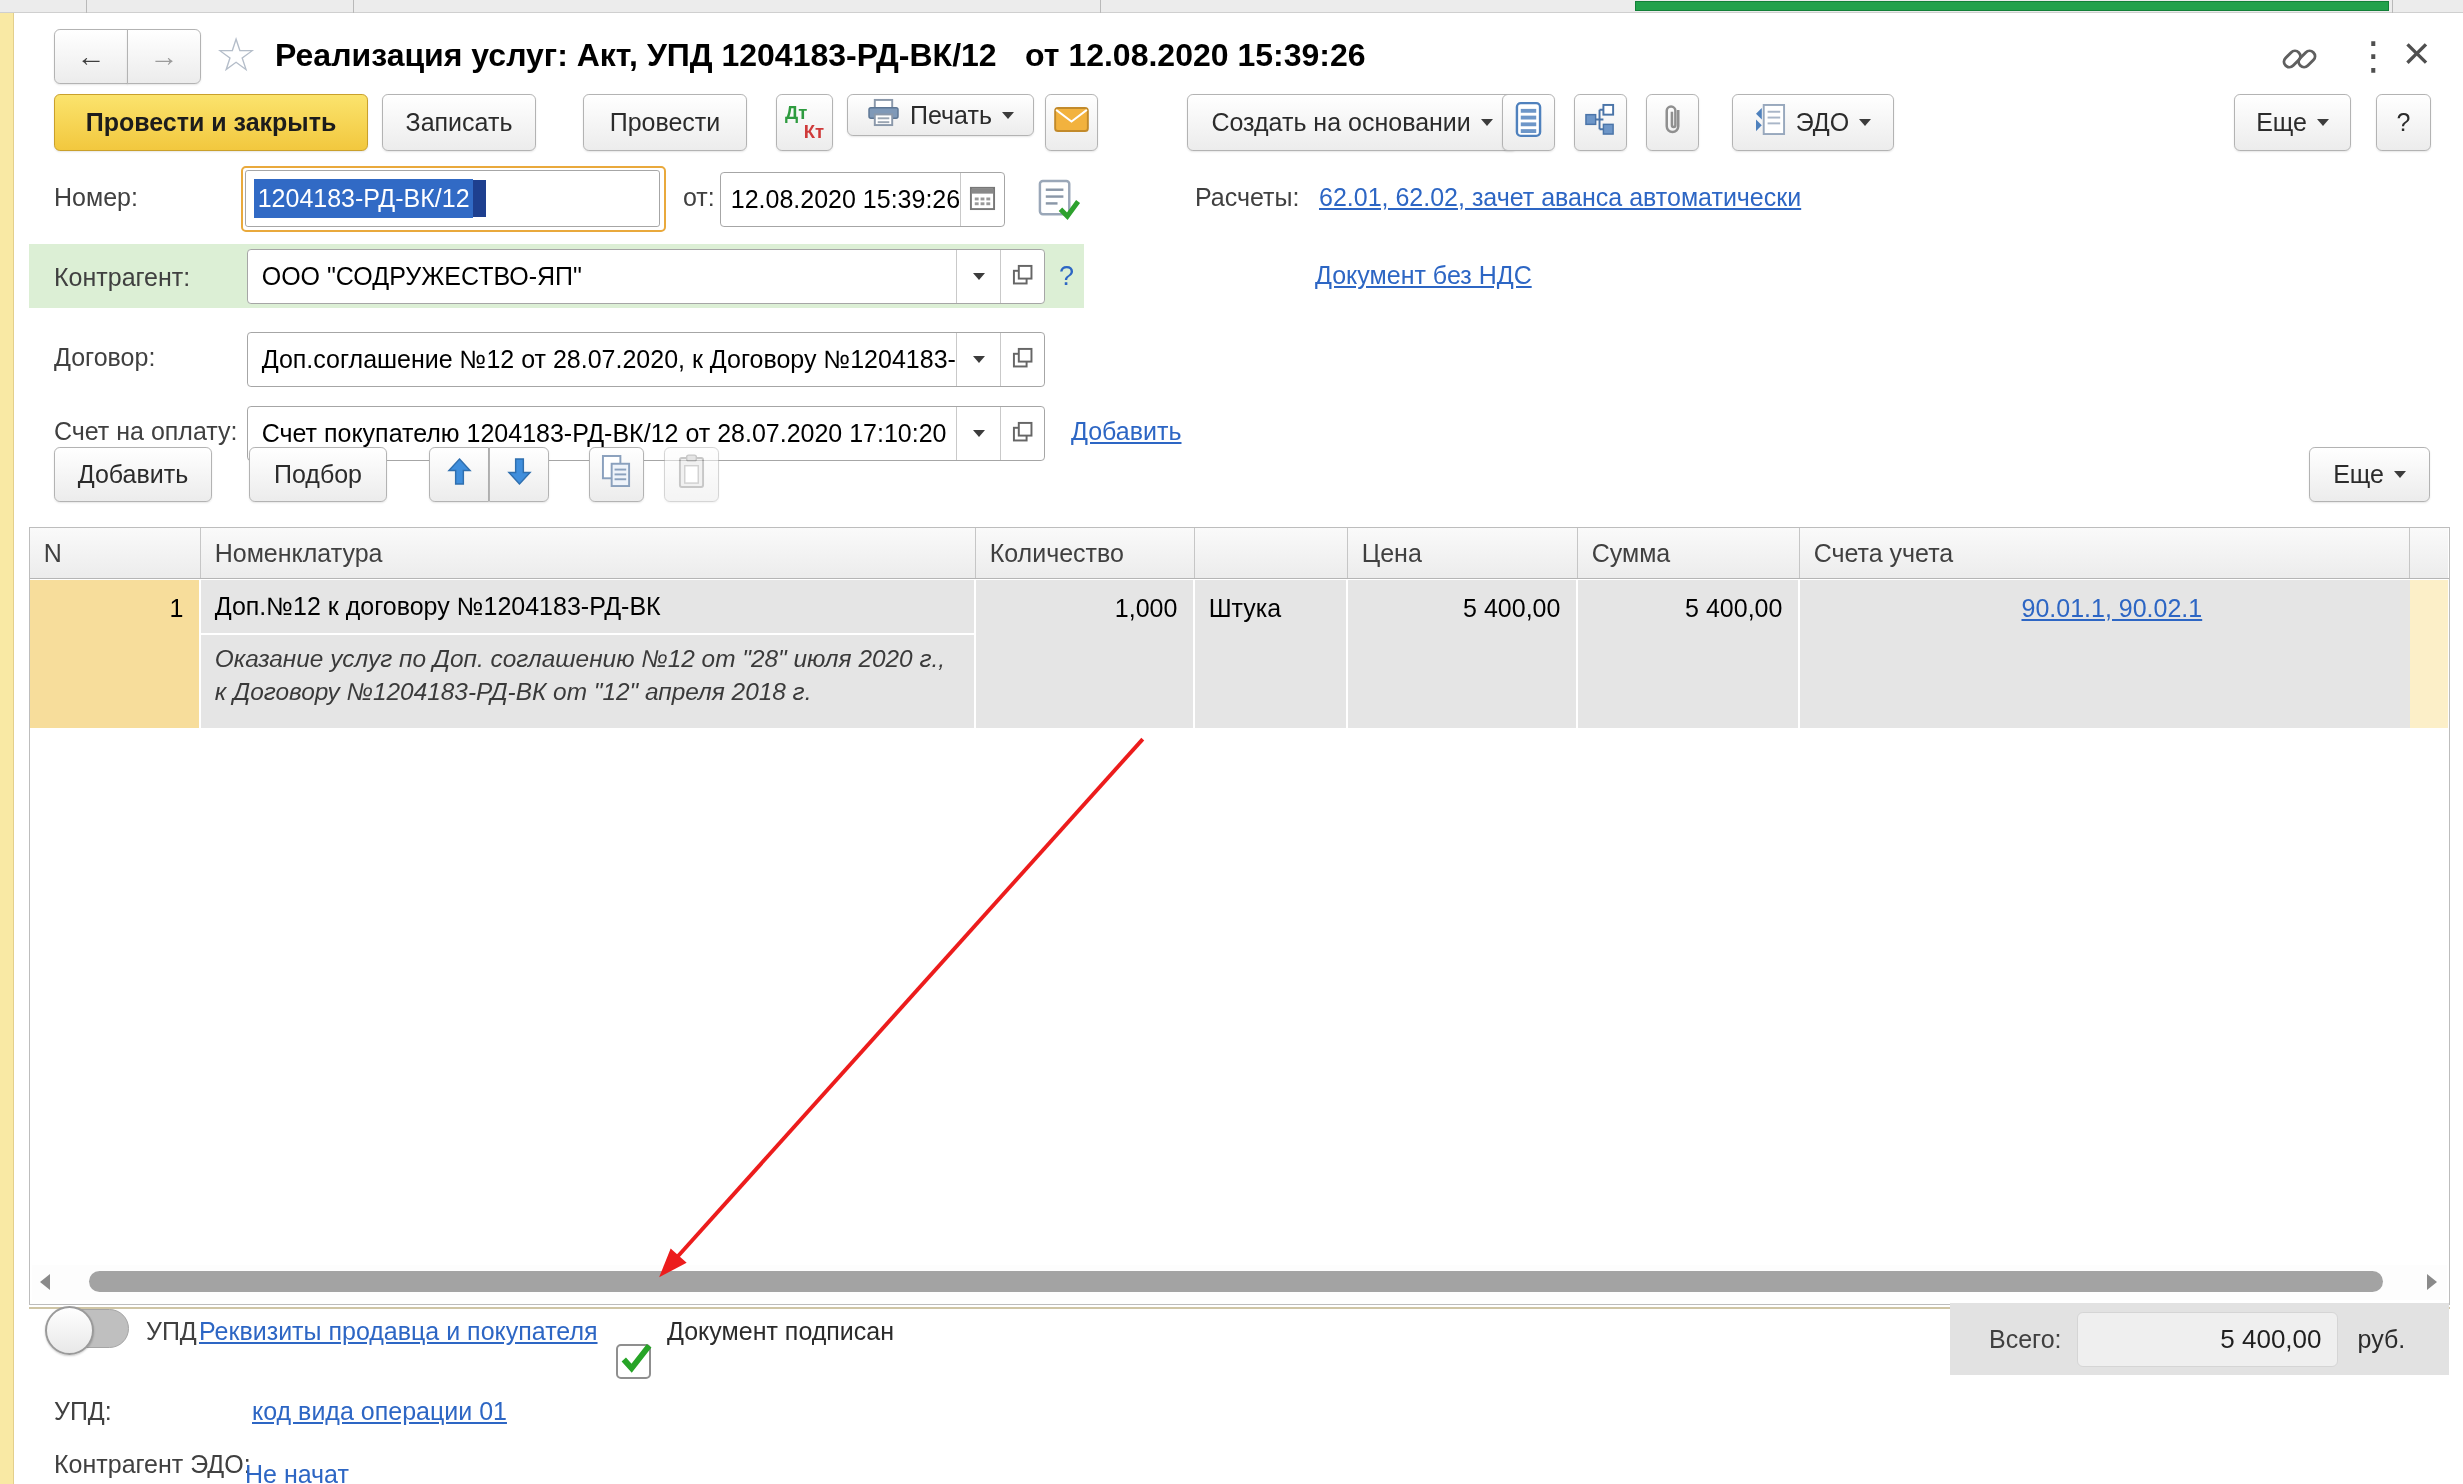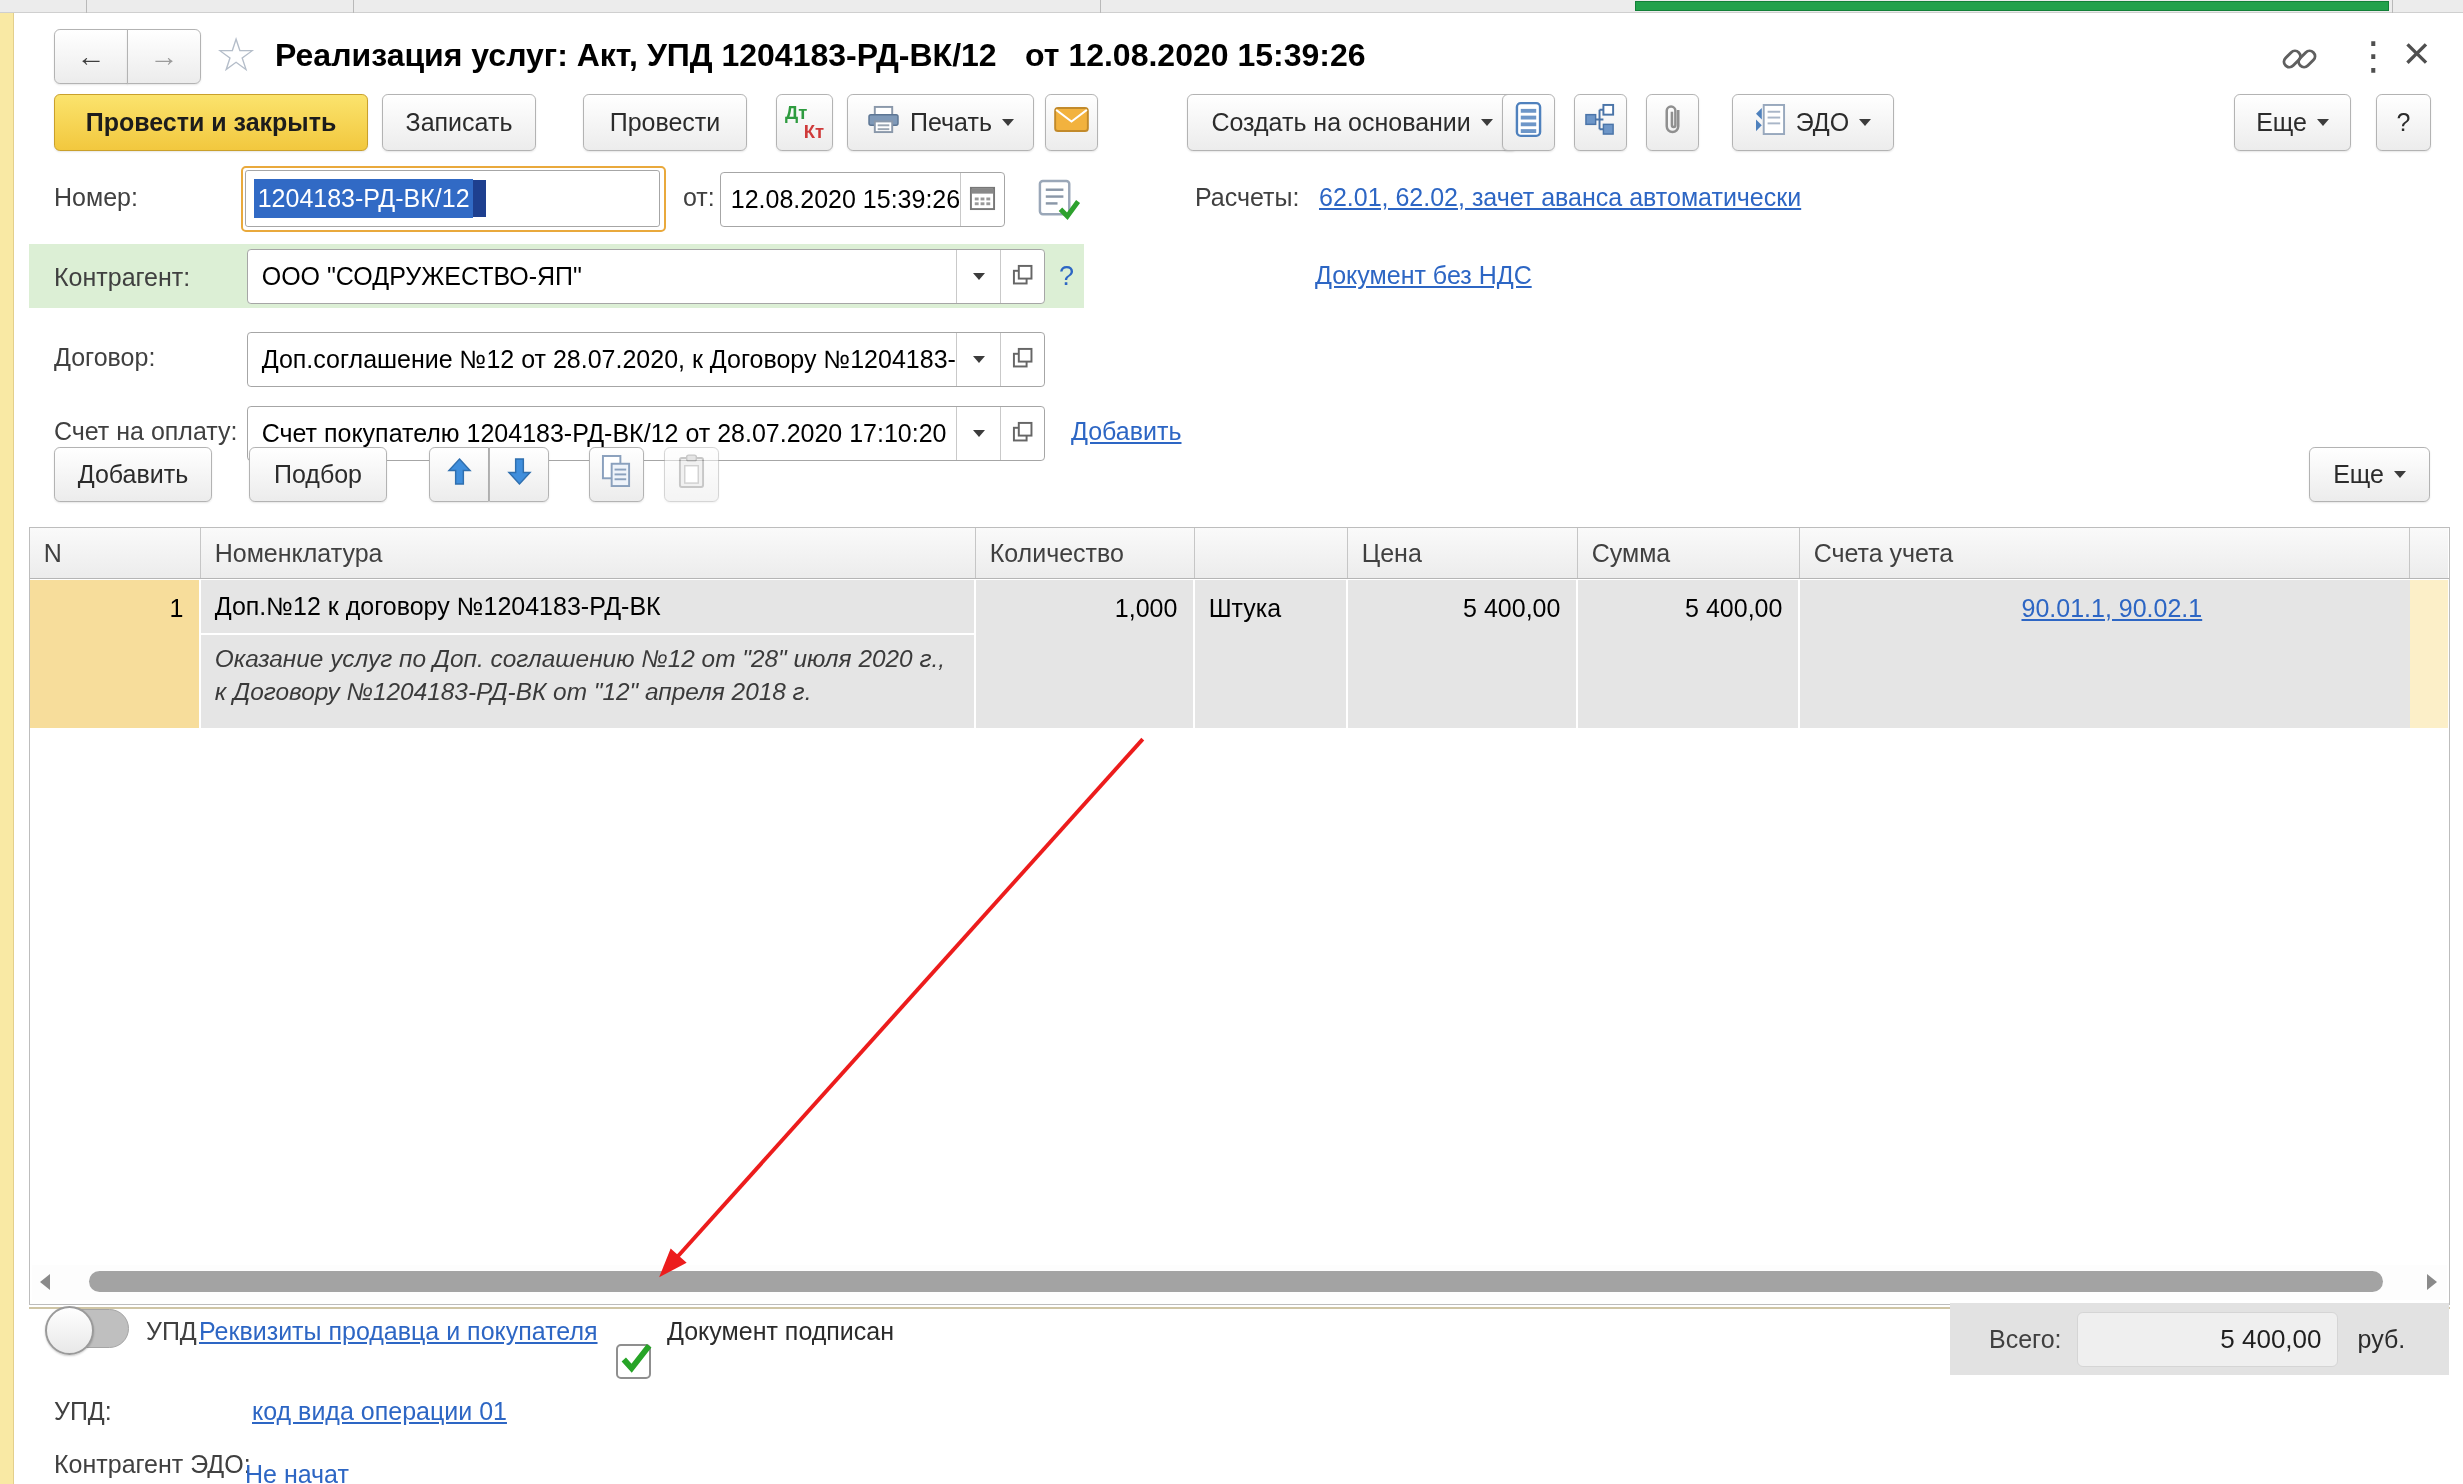--- a/index.html
+++ b/index.html
@@ -70,21 +70,21 @@
 </div>
 <div class="b btn" style="left:583px;top:94px;width:164px;height:57px;">
   <span>Провести</span>
 </div>
 <div class="b btn" style="left:776px;top:94px;width:57px;height:57px;">
   <div style="font-size:18.5px;font-weight:bold;line-height:18.5px;width:39px;">
     <div style="color:#2e9b3f;text-align:left;">Дт</div>
     <div style="color:#cf3a3a;text-align:right;">Кт</div>
   </div>
 </div>
-<div class="b btn" style="left:847px;top:94px;width:187px;height:57px;">
+<div class="b btn" style="left:847px;top:94px;width:187px;height:42px;">
   <span>
     <svg width="33" height="29" viewBox="0 0 34 30">
       <rect x="8" y="2" width="18" height="9" fill="#fff" stroke="#8a98aa" stroke-width="2"></rect>
       <rect x="2" y="10" width="30" height="11" rx="2" fill="#7f99b8" stroke="#5d7694" stroke-width="1.5"></rect>
       <rect x="8" y="17" width="18" height="11" fill="#fff" stroke="#8a98aa" stroke-width="2"></rect>
       <line x1="11" y1="21" x2="23" y2="21" stroke="#9aa5b2" stroke-width="2"></line>
       <line x1="11" y1="25" x2="23" y2="25" stroke="#9aa5b2" stroke-width="2"></line>
     </svg>
   </span>
   <span>Печать</span>

